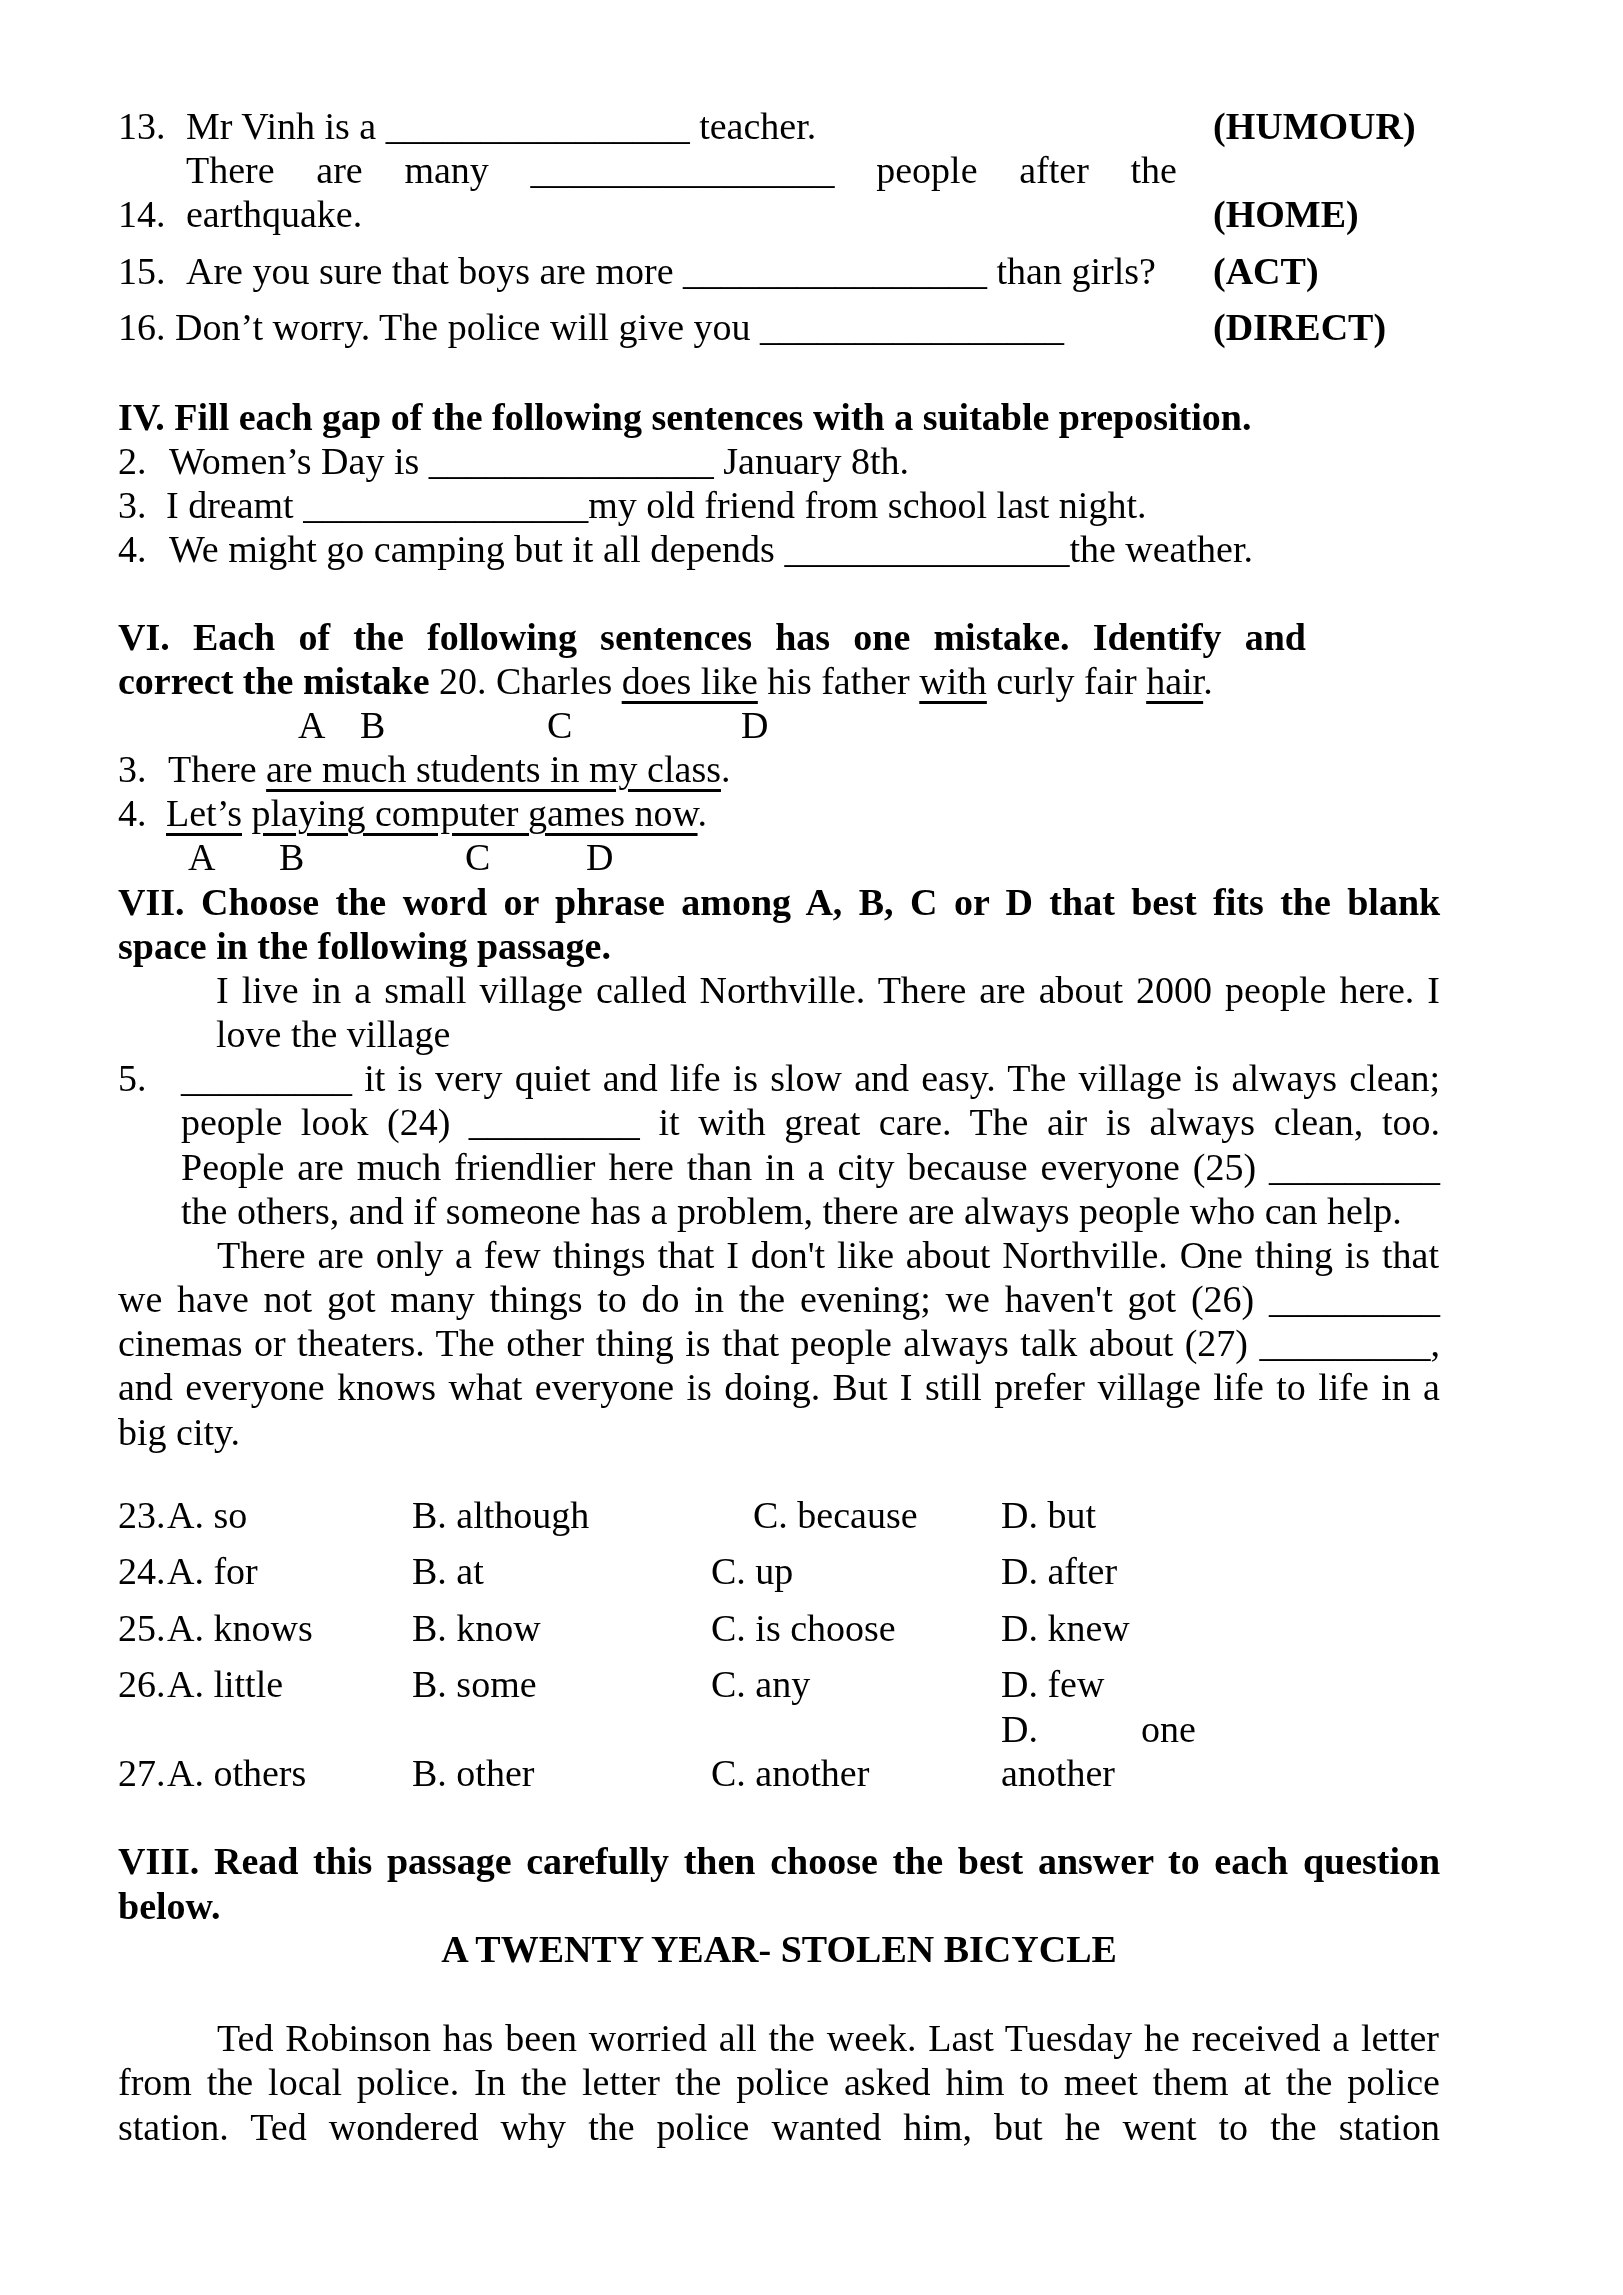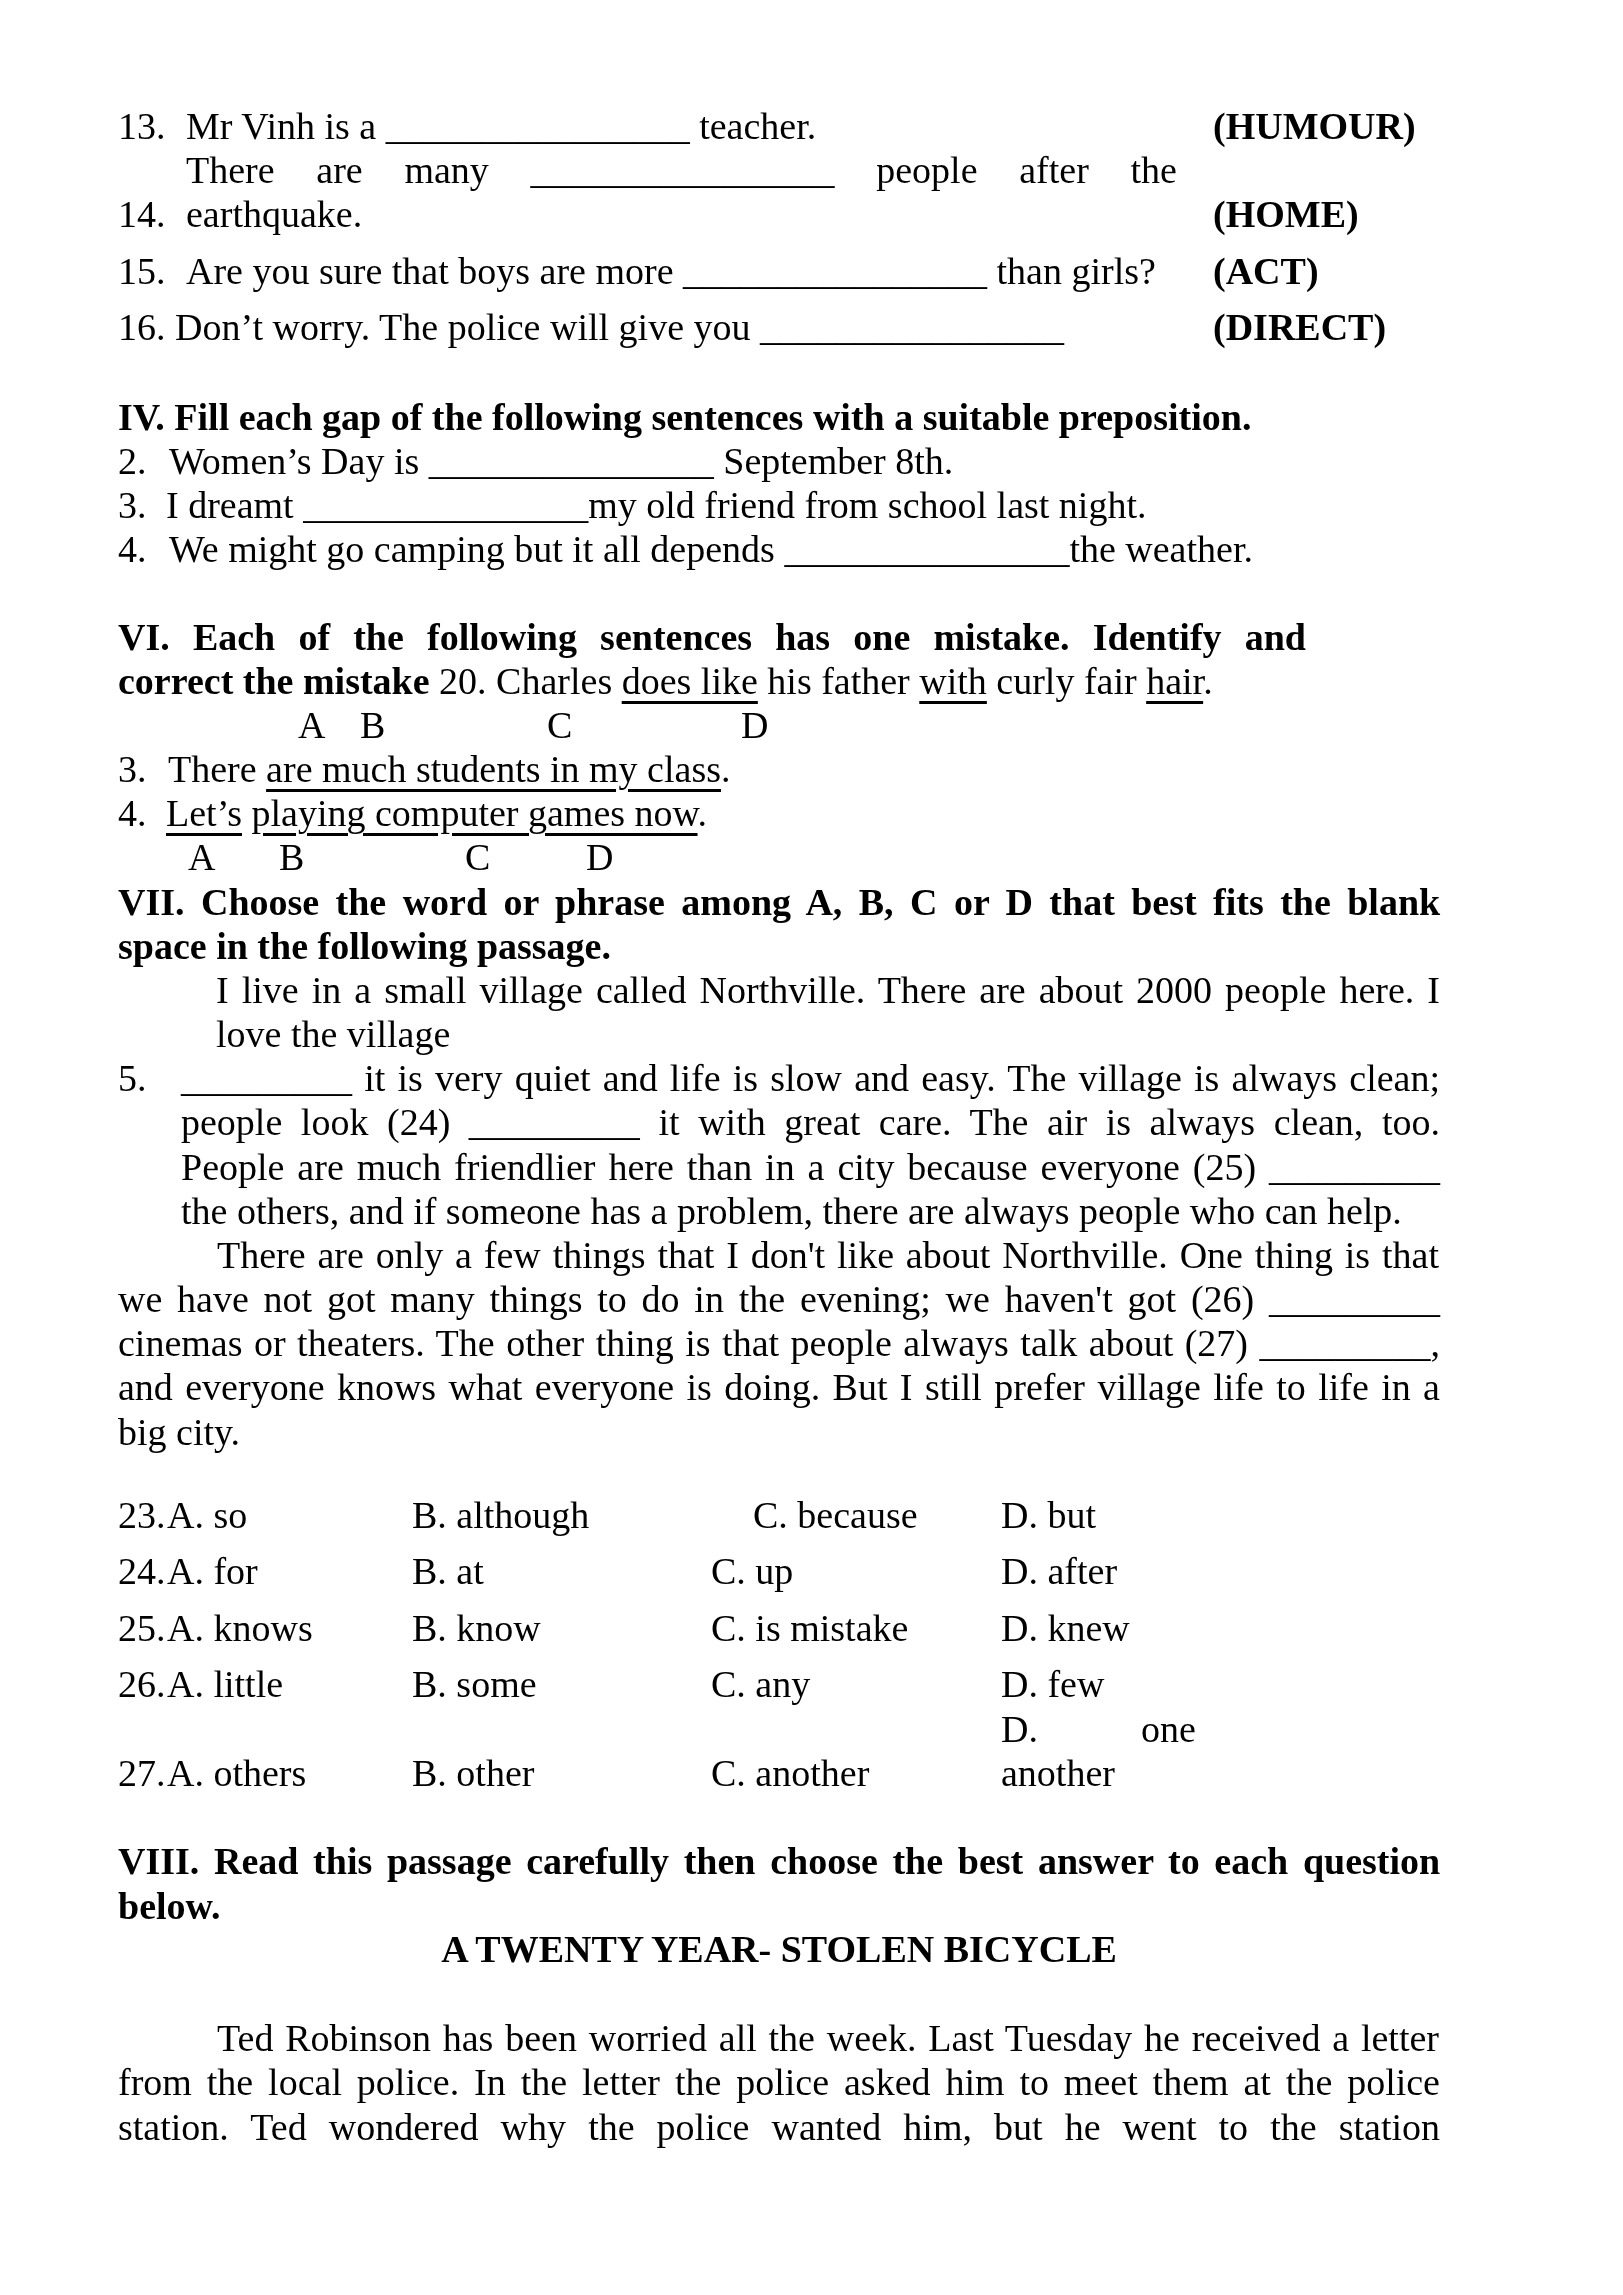--- a/index.html
+++ b/index.html
@@ -45,21 +45,21 @@
 </div>
 
 <div>
   <span class="ln" style="left:118px;top:308px"><span>16.</span> <span>Don’t worry. The police will give you </span><span>________________</span></span>
   <span class="ln b" style="left:1213px;top:308px">(DIRECT)</span>
 </div>
 
 <div>
   <span class="ln b" style="left:118px;top:398px">IV. Fill each gap of the following sentences with a suitable preposition.</span>
   <span class="num" style="top:442px">2.</span>
-  <span class="ln" style="left:169px;top:442px"><span>Women’s Day is </span><span>_______________</span><span> September 8th.</span></span>
+  <span class="ln" style="left:169px;top:442px"><span>Women’s Day is </span><span>_______________</span><span> January 8th.</span></span>
   <span class="num" style="top:486px">3.</span>
   <span class="ln" style="left:166px;top:486px"><span>I dreamt </span><span>_______________</span><span>my old friend from school last night.</span></span>
   <span class="num" style="top:530px">4.</span>
   <span class="ln" style="left:169px;top:530px"><span>We might go camping but it all depends </span><span>_______________</span><span>the weather.</span></span>
 </div>
 
 <div>
   <div class="just b" style="top:618px;width:1188px">
     <span>VI.</span>
     <span>Each</span>
@@ -139,21 +139,21 @@
       <span class="opt" style="left:118px;top:1552px">24.</span>
       <span class="opt" style="left:167px;top:1552px">A. for</span>
       <span class="opt" style="left:412px;top:1552px">B. at</span>
       <span class="opt" style="left:711px;top:1552px">C. up</span>
       <span class="opt" style="left:1001px;top:1552px">D. after</span>
     </div>
     <div>
       <span class="opt" style="left:118px;top:1609px">25.</span>
       <span class="opt" style="left:167px;top:1609px">A. knows</span>
       <span class="opt" style="left:412px;top:1609px">B. know</span>
-      <span class="opt" style="left:711px;top:1609px">C. is mistake</span>
+      <span class="opt" style="left:711px;top:1609px">C. is choose</span>
       <span class="opt" style="left:1001px;top:1609px">D. knew</span>
     </div>
     <div>
       <span class="opt" style="left:118px;top:1665px">26.</span>
       <span class="opt" style="left:167px;top:1665px">A. little</span>
       <span class="opt" style="left:412px;top:1665px">B. some</span>
       <span class="opt" style="left:711px;top:1665px">C. any</span>
       <span class="opt" style="left:1001px;top:1665px">D. few</span>
     </div>
     <div>

